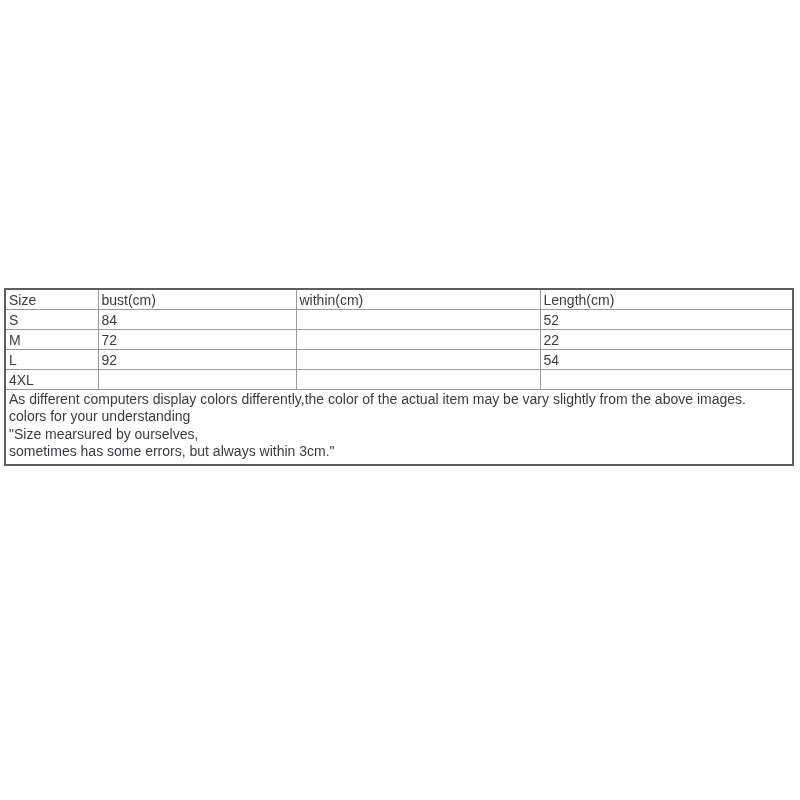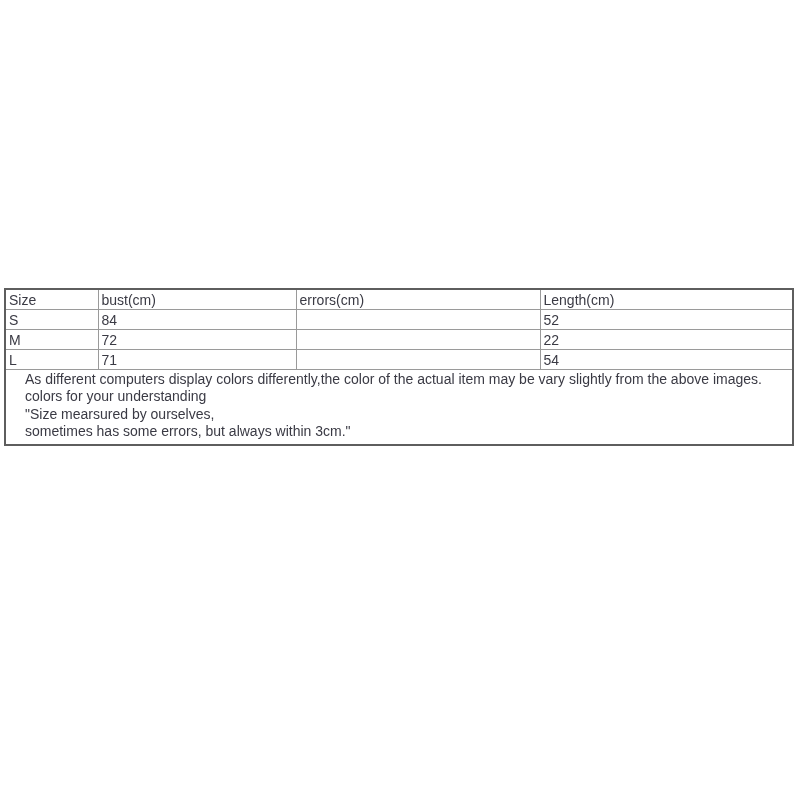--- a/index.html
+++ b/index.html
@@ -40,21 +40,21 @@
     color: #3a3a44;
     height: 17px;
     line-height: 16px;
     padding: 1px 2px 1px 3px;
     box-sizing: content-box;
     overflow: visible;
     white-space: nowrap;
   }
   td.disclaimer-cell {
     height: auto;
-    padding: 1px 0 3px 19px;
+    padding: 1px 0 3px 3px;
   }
   .dline {
     white-space: nowrap;
     font-size: 14px;
     line-height: 17.4px;
     color: #3a3a44;
   }
 </style>
 </head>
 <body>
@@ -64,42 +64,48 @@
     <colgroup>
       <col class="c0">
         <col class="c1">
         <col class="c2">
         <col class="c3">
     </colgroup>
     <thead>
       <tr>
         <th>Size</th>
         <th>bust(cm)</th>
-        <th>errors(cm)</th>
+        <th>within(cm)</th>
         <th>Length(cm)</th>
       </tr>
     </thead>
     <tbody>
       <tr>
         <td>S</td>
         <td>84</td>
         <td></td>
         <td>52</td>
       </tr>
       <tr>
         <td>M</td>
         <td>72</td>
         <td></td>
         <td>22</td>
       </tr>
       <tr>
         <td>L</td>
-        <td>71</td>
+        <td>92</td>
         <td></td>
         <td>54</td>
+      </tr>
+      <tr>
+        <td>4XL</td>
+        <td></td>
+        <td></td>
+        <td></td>
       </tr>
       <tr>
         <td class="disclaimer-cell" colspan="4">
           <div class="dline">As different computers display colors differently,the color of the actual item may be vary slightly from the above images.</div>
           <div class="dline">colors for your understanding</div>
           <div class="dline">"Size mearsured by ourselves,</div>
           <div class="dline">sometimes has some errors, but always within 3cm."</div>
         </td>
       </tr>
     </tbody>

